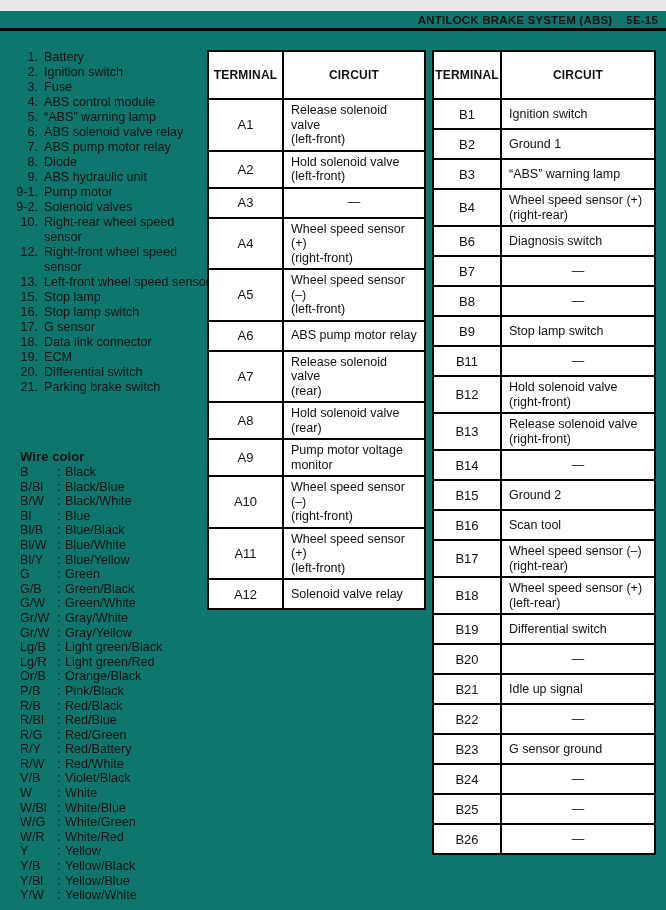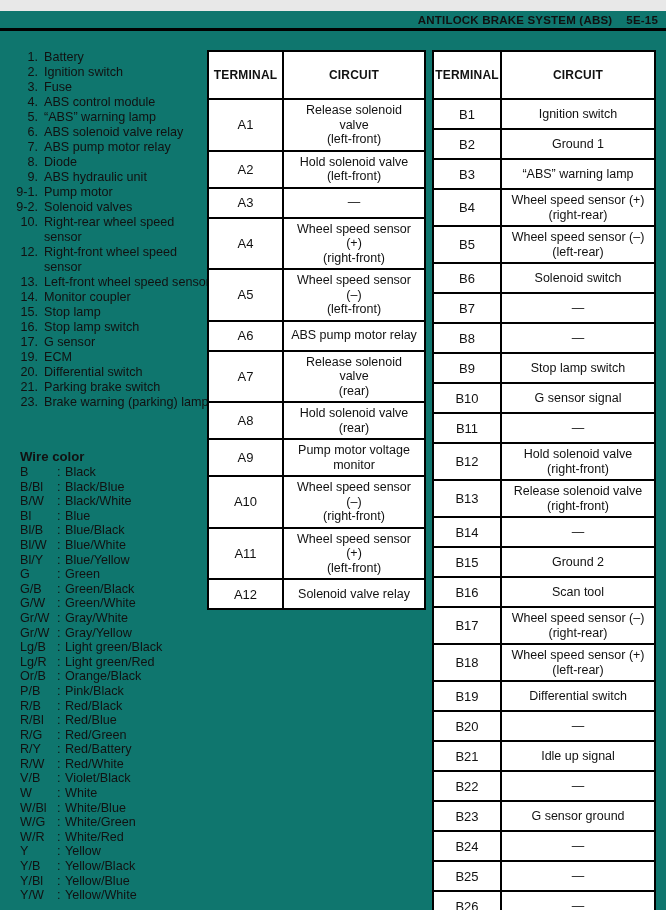--- a/index.html
+++ b/index.html
@@ -87,21 +87,21 @@
   td.terminal {
     text-align: center;
     font-size: 13px;
     padding: 2px 2px;
   }
   td.circuit {
     font-size: 12.5px;
     line-height: 14.5px;
     padding: 3px 7px;
     white-space: pre-line;
-    text-align: center;
+    text-align: left;
   }
   td.circuit.dash { text-align: center; white-space: normal; }
 </style>
 </head>
 <body>
 
 <div class="page">
 
   <div class="page-header">
     <span>ANTILOCK BRAKE SYSTEM (ABS)</span><span class="pgnum">5E-15</span>
@@ -161,50 +161,46 @@
       <li>
     <span class="num">12.</span>
     <span class="label">Right-front wheel speed
 sensor</span>
   </li>
       <li>
     <span class="num">13.</span>
     <span class="label">Left-front wheel speed sensor</span>
   </li>
       <li>
-    <span class="num">14.</span>
-    <span class="label">Monitor coupler</span>
-  </li>
-      <li>
     <span class="num">15.</span>
     <span class="label">Stop lamp</span>
   </li>
       <li>
     <span class="num">16.</span>
     <span class="label">Stop lamp switch</span>
   </li>
       <li>
     <span class="num">17.</span>
     <span class="label">G sensor</span>
   </li>
       <li>
+    <span class="num">18.</span>
+    <span class="label">Data link connector</span>
+  </li>
+      <li>
     <span class="num">19.</span>
     <span class="label">ECM</span>
   </li>
       <li>
     <span class="num">20.</span>
     <span class="label">Differential switch</span>
   </li>
       <li>
     <span class="num">21.</span>
     <span class="label">Parking brake switch</span>
-  </li>
-      <li>
-    <span class="num">23.</span>
-    <span class="label">Brake warning (parking) lamp</span>
   </li>
     </ul>
 
   <div class="wire-section">
     <div class="wire-title">Wire color</div>
     <div id="wire-list">
         <div class="wc-row">
     <span class="wc-code">B</span>
     <span class="wc-colon">:</span>
     <span class="wc-name">Black</span>
@@ -455,43 +451,34 @@
           <tr>
     <td class="terminal">B3</td>
     <td class="circuit">“ABS” warning lamp</td>
   </tr>
           <tr>
     <td class="terminal">B4</td>
     <td class="circuit">Wheel speed sensor (+)
 (right-rear)</td>
   </tr>
           <tr>
-    <td class="terminal">B5</td>
-    <td class="circuit">Wheel speed sensor (–)
-(left-rear)</td>
-  </tr>
-          <tr>
     <td class="terminal">B6</td>
-    <td class="circuit">Solenoid switch</td>
+    <td class="circuit">Diagnosis switch</td>
   </tr>
           <tr>
     <td class="terminal">B7</td>
     <td class="circuit dash">—</td>
   </tr>
           <tr>
     <td class="terminal">B8</td>
     <td class="circuit dash">—</td>
   </tr>
           <tr>
     <td class="terminal">B9</td>
     <td class="circuit">Stop lamp switch</td>
-  </tr>
-          <tr>
-    <td class="terminal">B10</td>
-    <td class="circuit">G sensor signal</td>
   </tr>
           <tr>
     <td class="terminal">B11</td>
     <td class="circuit dash">—</td>
   </tr>
           <tr>
     <td class="terminal">B12</td>
     <td class="circuit">Hold solenoid valve
 (right-front)</td>
   </tr>

